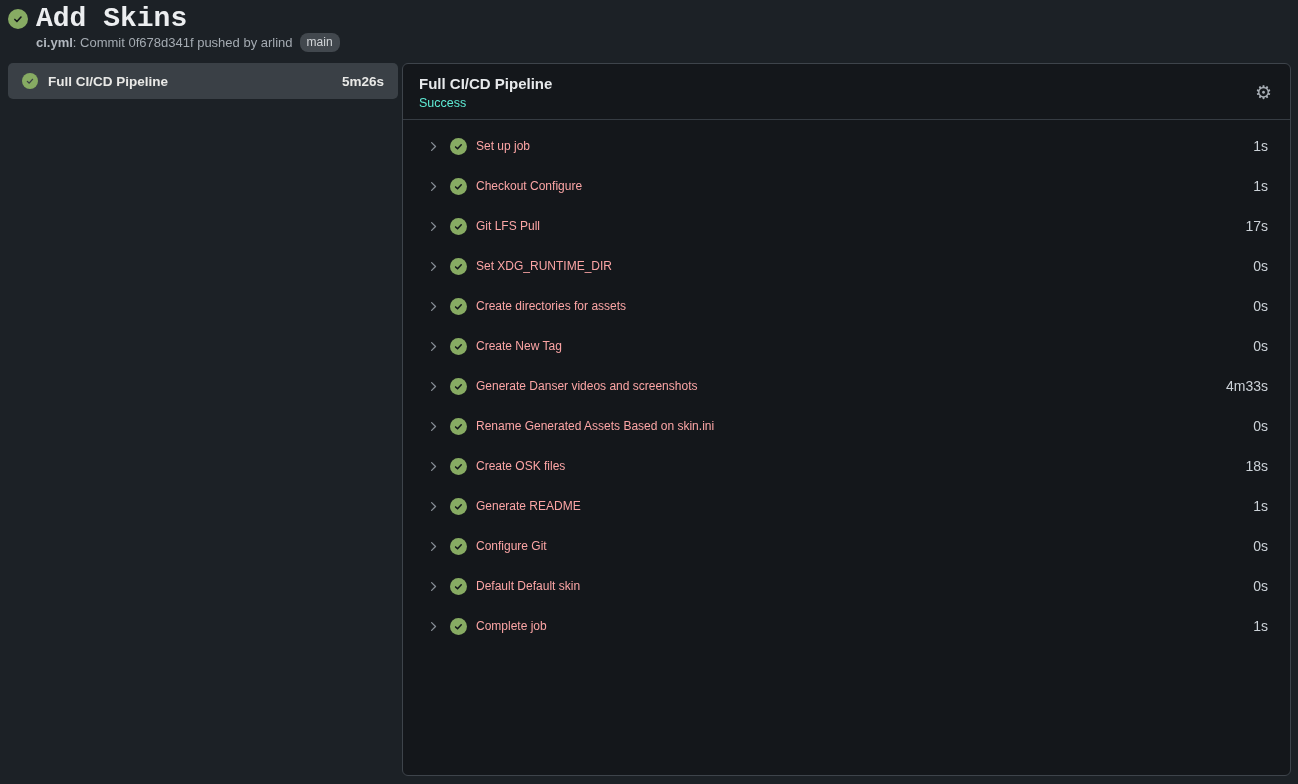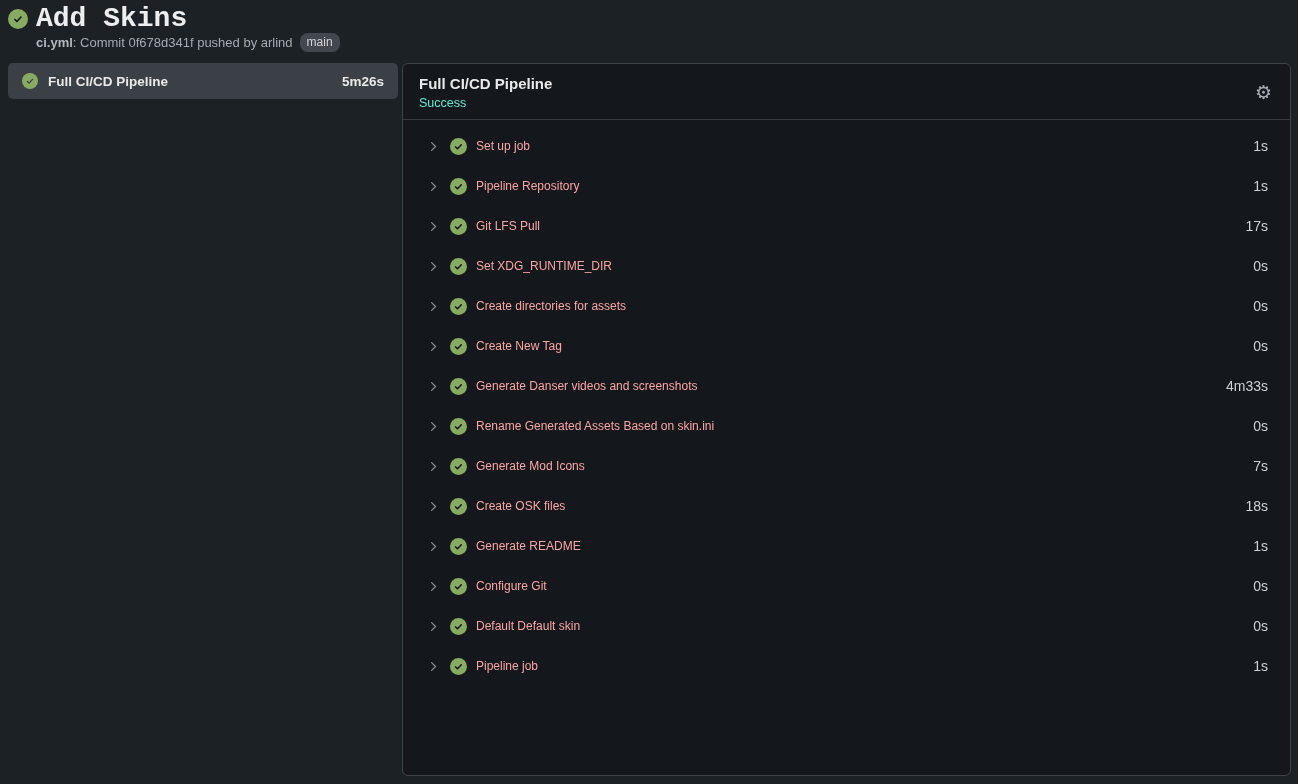--- a/index.html
+++ b/index.html
@@ -210,21 +210,21 @@
     <span class="chevron-icon">
       <svg width="13" height="13" viewBox="0 0 16 16">
         <path d="M5.7 3.2L10.5 8l-4.8 4.8" fill="none" stroke="currentColor" stroke-width="1.6" stroke-linecap="round" stroke-linejoin="round"></path>
       </svg>
     </span>
     <span class="check-circle cc-17">
       <svg width="11" height="11" viewBox="0 0 16 16">
         <path d="M3.8 8.6l2.8 2.8 5.4-6" fill="none" stroke="#14171b" stroke-width="2.2" stroke-linecap="round" stroke-linejoin="round"></path>
       </svg>
     </span>
-    <span class="step-name">Pipeline Repository</span>
+    <span class="step-name">Checkout Configure</span>
     <span class="step-duration">1s</span>
   </div>
 
   <div class="step-row">
     <span class="chevron-icon">
       <svg width="13" height="13" viewBox="0 0 16 16">
         <path d="M5.7 3.2L10.5 8l-4.8 4.8" fill="none" stroke="currentColor" stroke-width="1.6" stroke-linecap="round" stroke-linejoin="round"></path>
       </svg>
     </span>
     <span class="check-circle cc-17">
@@ -304,34 +304,20 @@
     </span>
     <span class="check-circle cc-17">
       <svg width="11" height="11" viewBox="0 0 16 16">
         <path d="M3.8 8.6l2.8 2.8 5.4-6" fill="none" stroke="#14171b" stroke-width="2.2" stroke-linecap="round" stroke-linejoin="round"></path>
       </svg>
     </span>
     <span class="step-name">Rename Generated Assets Based on skin.ini</span>
     <span class="step-duration">0s</span>
   </div>
 
-  <div class="step-row">
-    <span class="chevron-icon">
-      <svg width="13" height="13" viewBox="0 0 16 16">
-        <path d="M5.7 3.2L10.5 8l-4.8 4.8" fill="none" stroke="currentColor" stroke-width="1.6" stroke-linecap="round" stroke-linejoin="round"></path>
-      </svg>
-    </span>
-    <span class="check-circle cc-17">
-      <svg width="11" height="11" viewBox="0 0 16 16">
-        <path d="M3.8 8.6l2.8 2.8 5.4-6" fill="none" stroke="#14171b" stroke-width="2.2" stroke-linecap="round" stroke-linejoin="round"></path>
-      </svg>
-    </span>
-    <span class="step-name">Generate Mod Icons</span>
-    <span class="step-duration">7s</span>
-  </div>
 
   <div class="step-row">
     <span class="chevron-icon">
       <svg width="13" height="13" viewBox="0 0 16 16">
         <path d="M5.7 3.2L10.5 8l-4.8 4.8" fill="none" stroke="currentColor" stroke-width="1.6" stroke-linecap="round" stroke-linejoin="round"></path>
       </svg>
     </span>
     <span class="check-circle cc-17">
       <svg width="11" height="11" viewBox="0 0 16 16">
         <path d="M3.8 8.6l2.8 2.8 5.4-6" fill="none" stroke="#14171b" stroke-width="2.2" stroke-linecap="round" stroke-linejoin="round"></path>
@@ -392,19 +378,19 @@
     <span class="chevron-icon">
       <svg width="13" height="13" viewBox="0 0 16 16">
         <path d="M5.7 3.2L10.5 8l-4.8 4.8" fill="none" stroke="currentColor" stroke-width="1.6" stroke-linecap="round" stroke-linejoin="round"></path>
       </svg>
     </span>
     <span class="check-circle cc-17">
       <svg width="11" height="11" viewBox="0 0 16 16">
         <path d="M3.8 8.6l2.8 2.8 5.4-6" fill="none" stroke="#14171b" stroke-width="2.2" stroke-linecap="round" stroke-linejoin="round"></path>
       </svg>
     </span>
-    <span class="step-name">Pipeline job</span>
+    <span class="step-name">Complete job</span>
     <span class="step-duration">1s</span>
   </div>
 </div>
   </main>
 
 </div>
 
 </body></html>

